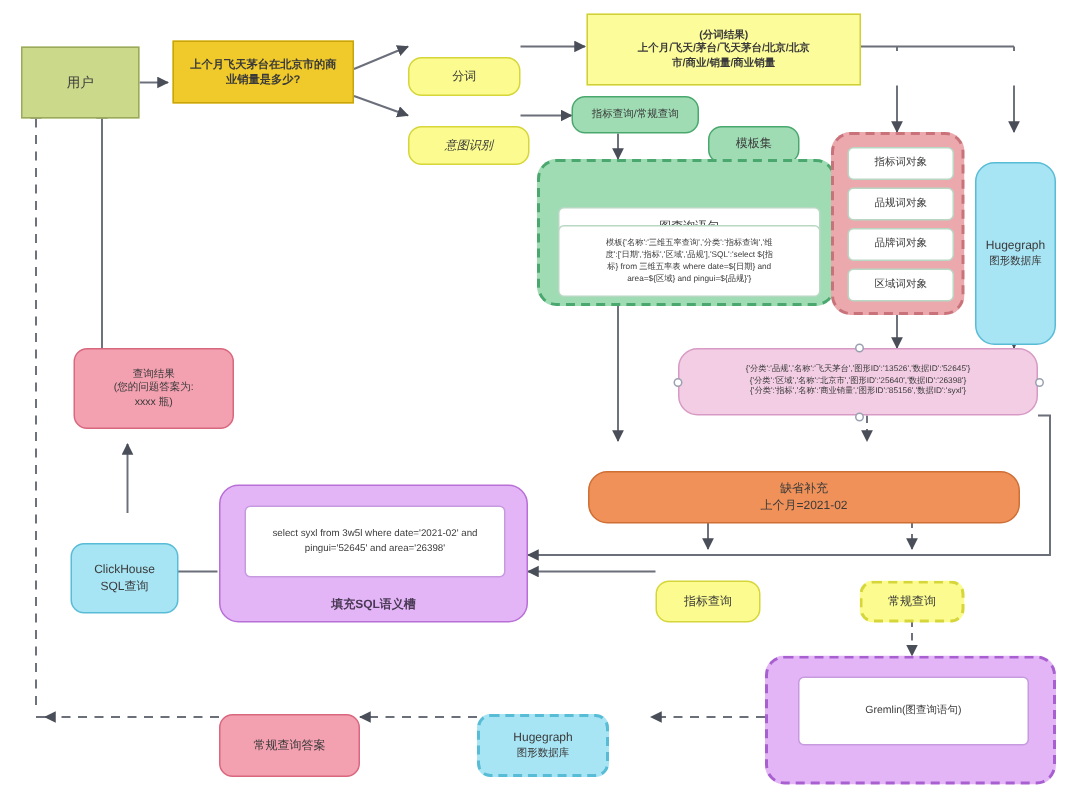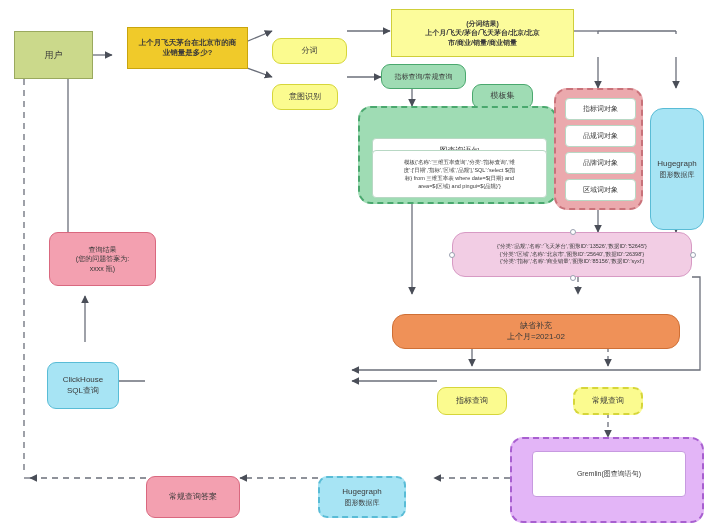--- a/index.html
+++ b/index.html
@@ -36,21 +36,21 @@
     padding: 2px 4px;
   }
   .node span { display: block; }
   .rounded { border-radius: 9px; }
   .rounded-lg { border-radius: 13px; }
   .sharp { border-radius: 0; }
   .dashed { border-style: dashed; border-width: 2px; }
 
   
   .c-olive   { background: #cbd98b; border-color: #9aa95e; }
-  .c-gold    { background: #f0ca2a; border-color: #c9a50d; margin-left: 12px; }
+  .c-gold    { background: #f0ca2a; border-color: #c9a50d; }
   .c-yellow  { background: #fbfb8f; border-color: #d6d63a; }
   .c-yellow2 { background: #fcfc9b; border-color: #cfcf3a; }
   .c-green   { background: #9fdcb4; border-color: #4aa86e; }
   .c-greenw  { background: #ffffff; border-color: #9fcfb0; }
   .c-pinkgrp { background: #eba9ad; border-color: #c9727a; }
   .c-pinkw   { background: #ffffff; border-color: #d79aa1; }
   .c-cyan    { background: #a7e4f4; border-color: #59bcd6; }
   .c-pink    { background: #f3a0b0; border-color: #d9687f; }
   .c-orange  { background: #ef9158; border-color: #cf6f35; }
   .c-lilac   { background: #e3b5f7; border-color: #b86fd6; }
@@ -179,21 +179,21 @@
   </div>
 
   <div class="node sharp c-gold t75" style="left:115px; top:27px; width:121px; height:42px; font-weight:bold;">
     <span style="padding:0 4px;">上个月飞天茅台在北京市的商业销量是多少?</span>
   </div>
 
   <div class="node rounded c-yellow t8" style="left:272px; top:18px; width:75px; height:26px;">
     <span>分词</span>
   </div>
 
-  <div class="node rounded c-yellow t8" style="left:272px; top:64px; width:66px; height:26px;">
+  <div class="node rounded c-yellow t8" style="left:272px; top:64px; width:81px; height:26px;font-style:italic;">
     <span>意图识别</span>
   </div>
 
   <div class="node sharp c-yellow2 t7" style="left:391px; top:9px; width:183px; height:48px; font-weight:bold;">
     <span>(分词结果)</span>
     <span>上个月/飞天/茅台/飞天茅台/北京/北京</span>
     <span>市/商业/销量/商业销量</span>
   </div>
 
   <div class="node rounded c-green t7" style="left:381px; top:64px; width:85px; height:25px;">
@@ -252,20 +252,27 @@
   </div>
 
   <div class="node rounded c-yellow t8" style="left:437px; top:367px; width:70px; height:28px;">
     <span>指标查询</span>
   </div>
 
   <div class="node dashed rounded c-yellow t8" style="left:573px; top:367px; width:70px; height:28px;">
     <span>常规查询</span>
   </div>
 
+  <div class="node rounded-lg c-lilac" style="left:146px; top:323px; width:206px; height:92px; display:block; padding:0; border-color:#b86fd6;">
+    <div class="inner-box t65 code" style="left:16px; top:13px; width:174px; height:48px; flex-direction:column; justify-content:center; border-color:#c79ae0;">
+      <span>select syxl from 3w5l where date='2021-02' and</span>
+      <span>pingui='52645' and area='26398'</span>
+    </div>
+    <div class="grp-label">填充SQL语义槽</div>
+  </div>
 
   <div class="node rounded c-cyan t8" style="left:47px; top:342px; width:72px; height:47px;">
     <span>ClickHouse</span>
     <span>SQL查询</span>
   </div>
 
   <div class="node rounded c-pink t7" style="left:49px; top:232px; width:107px; height:54px;">
     <span>查询结果</span>
     <span>(您的问题答案为:</span>
     <span>xxxx 瓶)</span>

